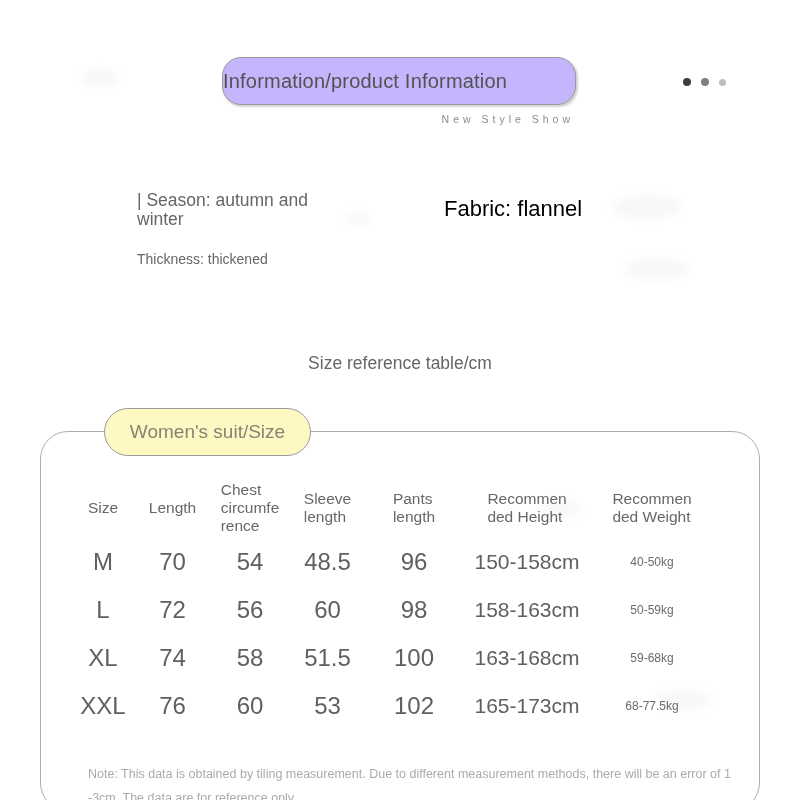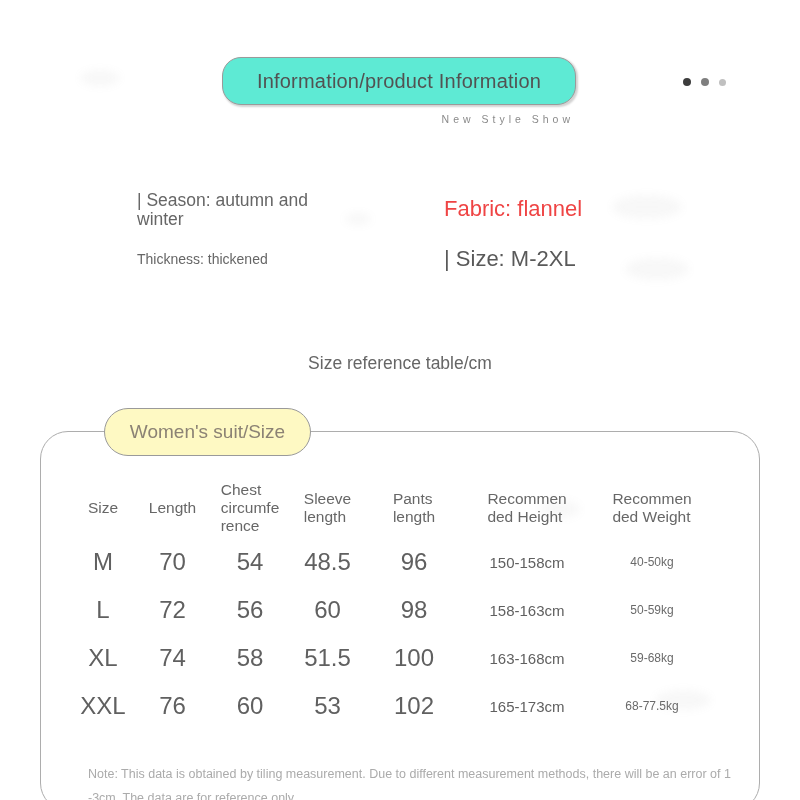--- a/index.html
+++ b/index.html
@@ -3,39 +3,39 @@
 <meta charset="utf-8">
 <style>
   html,body{margin:0;padding:0;background:#ffffff;}
   .stage{
     position:relative;width:800px;height:800px;overflow:hidden;background:#ffffff;
     font-family:"Liberation Sans","DejaVu Sans",sans-serif;color:#5f5f5f;
   }
   
   .info-btn{
     position:absolute;left:222px;top:57px;width:352px;height:46px;
-    border:1.5px solid #9a9a9a;border-radius:19px;background:#5eead4;
-    display:flex;align-items:center;justify-content:center;
+    border:1.5px solid #9a9a9a;border-radius:19px;background:#c4b5fd;
+    display:flex;align-items:center;
     box-shadow:1.5px 1.5px 2px rgba(0,0,0,0.18);
   }
   .info-btn .label{font-size:20px;color:#525252;letter-spacing:.2px;}
   .tagline{
     position:absolute;left:222px;top:113px;width:352px;text-align:right;
     font-size:10.5px;letter-spacing:4px;color:#8a8a8a;
   }
   .dots{position:absolute;left:683px;top:74px;height:16px;display:flex;align-items:center;gap:10px;}
   .dot{border-radius:50%;}
   .dot:nth-child(1){width:8px;height:8px;}
   .dot:nth-child(2){width:8px;height:8px;}
   .dot:nth-child(3){width:7px;height:7px;}
   
   .detail{position:absolute;color:#666666;}
   .season{left:137px;top:191px;width:198px;font-size:17.5px;line-height:19px;}
   .thickness{left:137px;top:251px;font-size:14px;}
-  .fabric{left:444px;top:196px;font-size:22px;color:#ef4444;}
+  .fabric{left:444px;top:196px;font-size:22px;color:#000000;}
   .size-range{left:444px;top:246px;font-size:22px;color:#595959;}
   
   .caption{position:absolute;left:0;top:353px;width:800px;text-align:center;font-size:17.5px;color:#666666;}
   
   .table-box{
     position:absolute;left:40px;top:431px;width:718px;height:378px;
     border:1.5px solid #adadad;border-radius:28px;background:transparent;
   }
   
   .badge{
@@ -45,21 +45,21 @@
   }
   .badge .label{font-size:19px;color:#8b8274;}
   
   .size-table{position:absolute;left:72px;top:478px;width:640px;z-index:1;}
   .thead{display:flex;align-items:center;min-height:60px;font-size:15.5px;color:#676767;}
   .thead .hwrap{display:inline-block;white-space:pre-line;text-align:left;line-height:18px;}
   .trow{display:flex;align-items:center;height:48px;font-size:24px;color:#606060;}
   .cell{display:flex;align-items:center;justify-content:center;text-align:center;flex:none;}
   .c0{width:62px;}.c1{width:77px;}.c2{width:78px;}.c3{width:77px;}.c4{width:96px;align-items:center;}
   .c5{width:130px;}.c6{width:120px;}
-  .trow .c5{font-size:15px;}
+  .trow .c5{font-size:21px;}
   .trow .c6{font-size:12px;color:#6a6a6a;}
   
   .note{
     position:absolute;left:88px;top:762px;width:648px;z-index:1;
     font-size:12.5px;line-height:24px;color:#ababab;
   }
   
   .smudge{position:absolute;background:#9a9a9a;opacity:0.07;border-radius:50%;filter:blur(4px);}
   .sm1{left:612px;top:195px;width:70px;height:24px;}
   .sm2{left:345px;top:213px;width:26px;height:12px;}
@@ -87,21 +87,20 @@
 
   <div class="dots">
     <span class="dot" style="background: rgb(61, 61, 61);"></span>
     <span class="dot" style="background: rgb(127, 127, 127);"></span>
     <span class="dot" style="background: rgb(192, 192, 192);"></span>
   </div>
 
   <div class="detail season">| Season: autumn and winter</div>
   <div class="detail thickness">Thickness: thickened</div>
   <div class="detail fabric">Fabric: flannel</div>
-  <div class="detail size-range">| Size: M-2XL</div>
 
   <div class="caption">Size reference table/cm</div>
 
   <div class="table-box"></div>
 
   <div class="badge" style="background: #fef9c3;">
     <span class="label">Women's suit/Size</span>
   </div>
 
   <div class="size-table">

